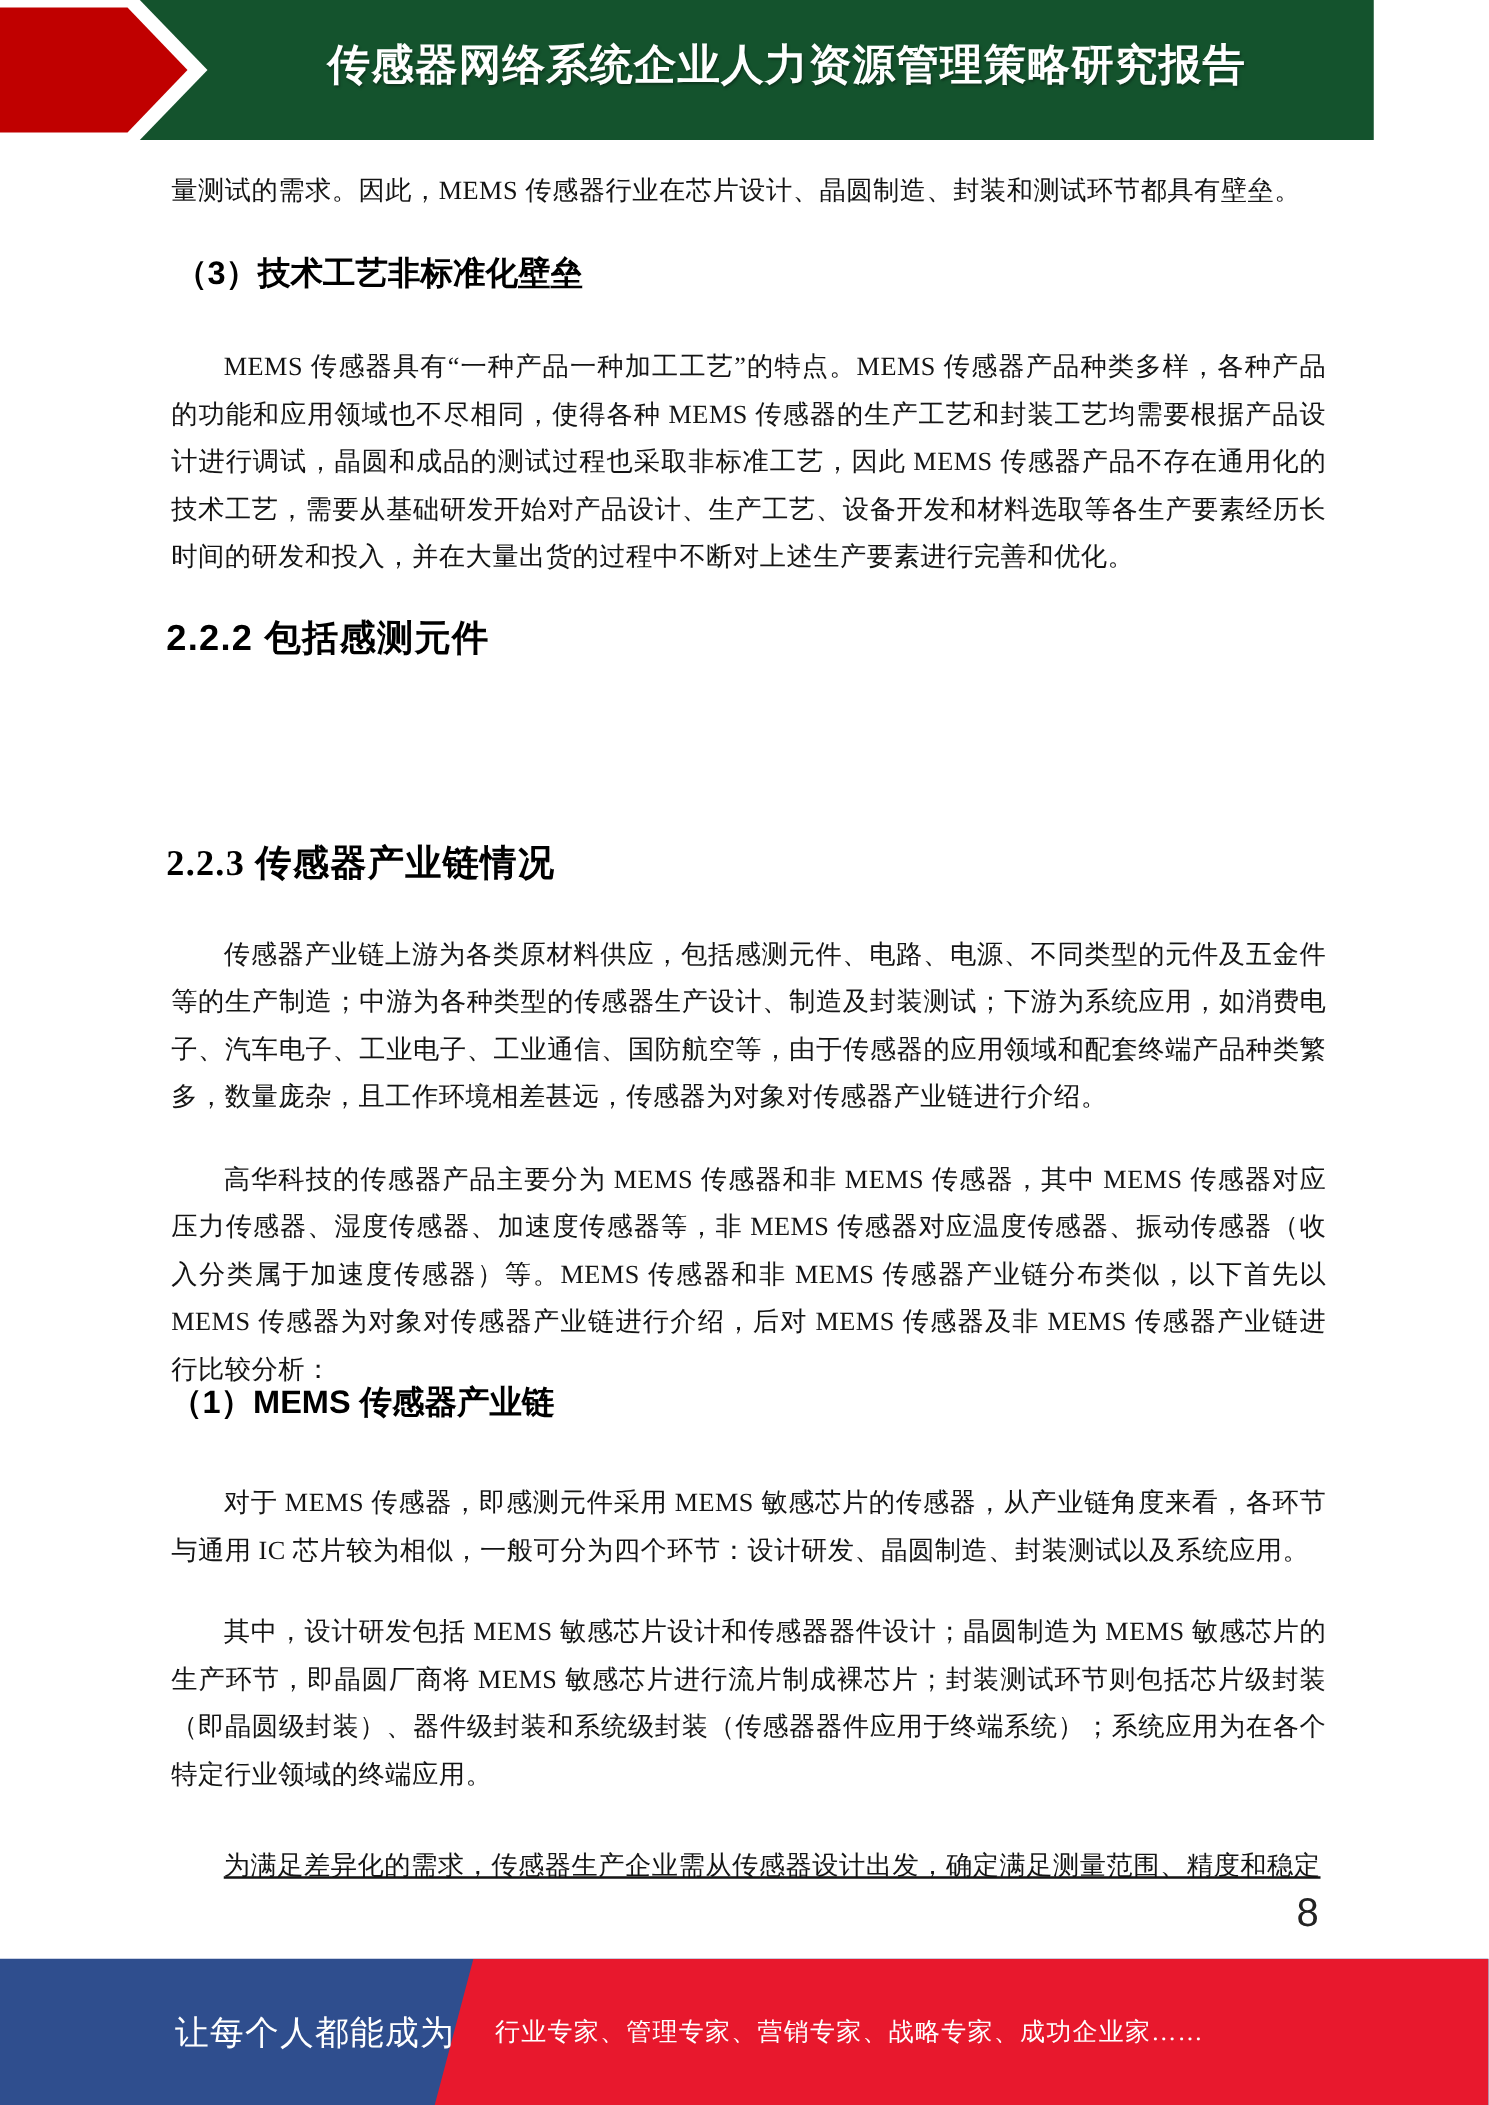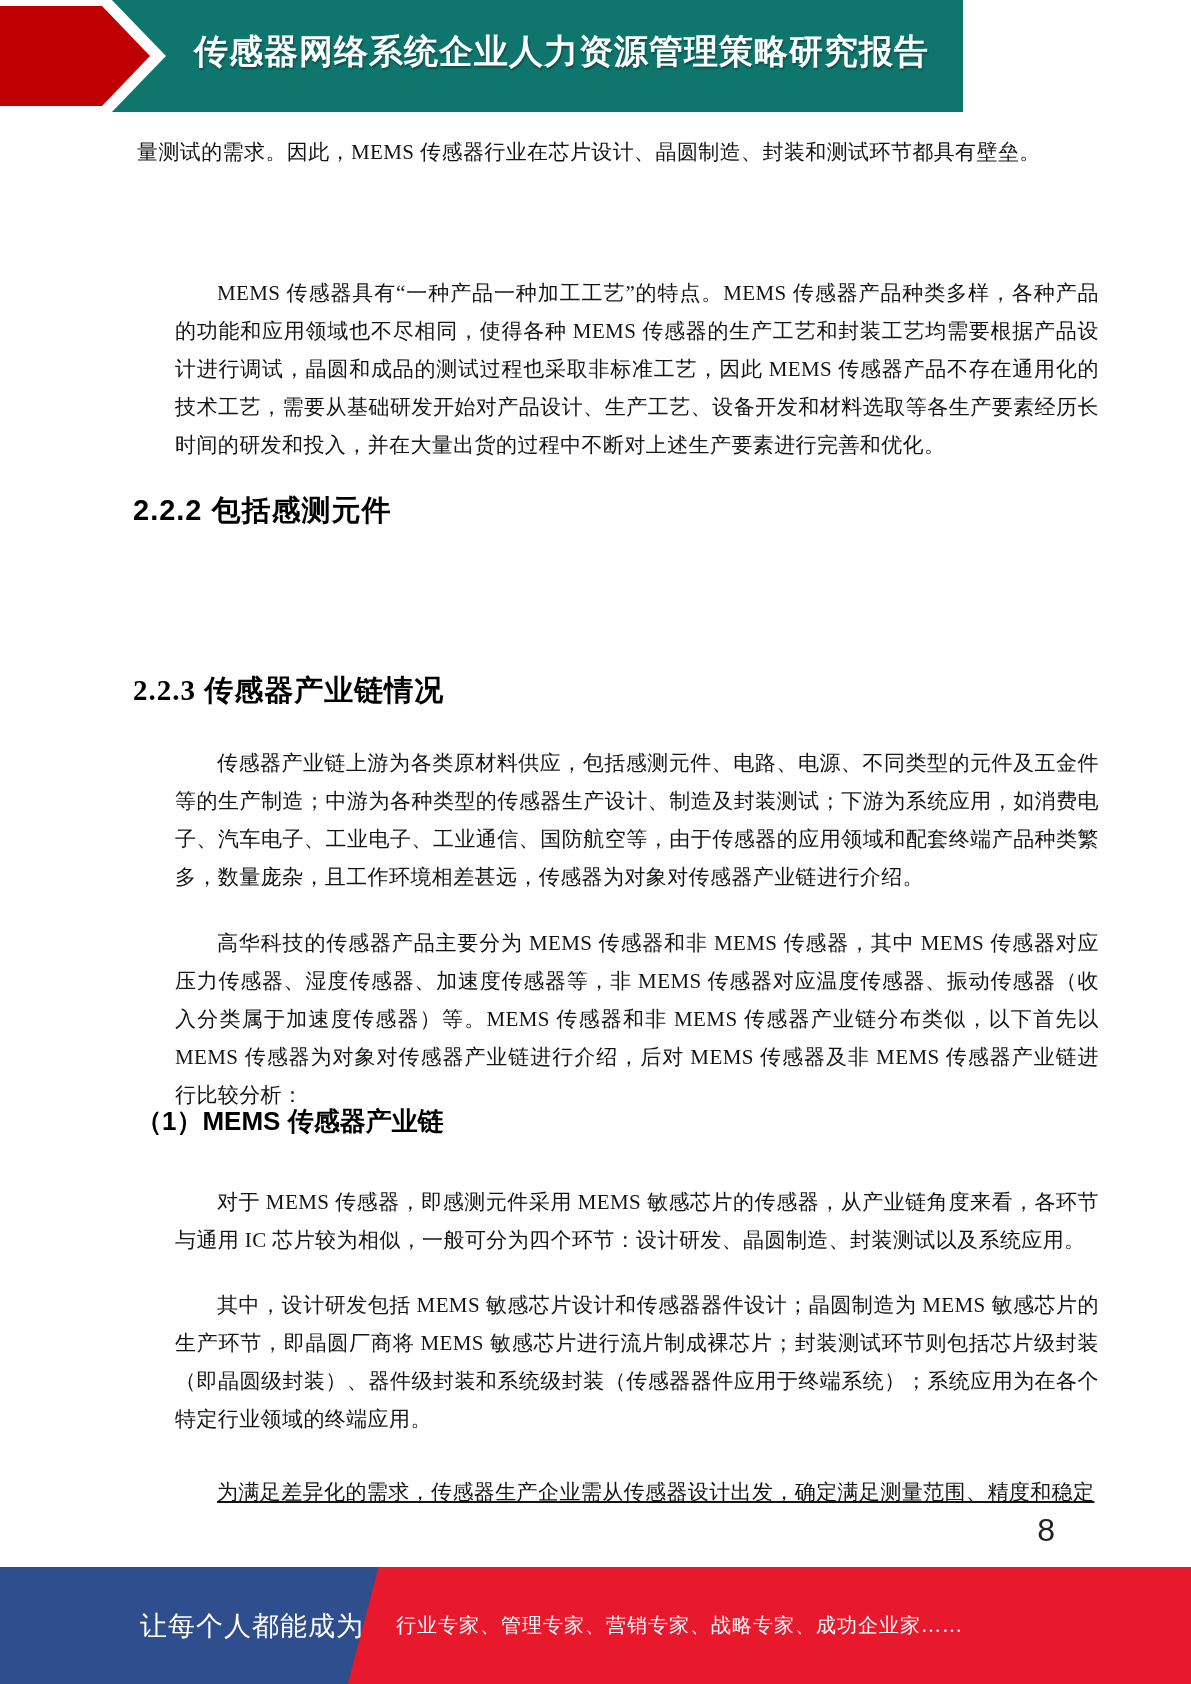--- a/index.html
+++ b/index.html
@@ -11,22 +11,22 @@
     background: #ffffff;
     overflow: hidden;
     font-family: "Liberation Serif", "DejaVu Serif", serif;
     color: #141414;
   }
 
   
   .banner {
     position: absolute;
     top: 0; left: 0;
-    width: 963px; height: 112px;
-    background: #0f766e;
+    width: 1099px; height: 112px;
+    background: #14532d;
   }
   .banner-arrow {
     position: absolute;
     top: 0; left: 0;
     width: 170px; height: 112px;
   }
   .banner-title {
     position: absolute;
     top: 0; left: 170px; right: 10px; height: 104px;
     display: flex;
@@ -44,21 +44,21 @@
   
   .tblock {
     position: absolute;
     left: 137px;
     width: 924px;
     font-size: 21px;
     line-height: 38px;
     text-align: justify;
     letter-spacing: 0.4px;
   }
-  .indent { text-indent: 2em; margin-left: 38px; }
+  .indent { text-indent: 2em; }
   .h-sub {
     position: absolute;
     left: 140px;
     font-family: "Liberation Sans", "DejaVu Sans", sans-serif;
     font-weight: 700;
     font-size: 26px;
     color: #000000;
     white-space: nowrap;
   }
   .h-sec {
@@ -124,20 +124,21 @@
   <div class="banner">
     <svg class="banner-arrow" viewBox="0 0 170 112" xmlns="http://www.w3.org/2000/svg">
       <polygon points="0,-4 108,-4 166,56 108,116 0,116" fill="#ffffff"></polygon>
       <polygon points="0,6 102,6 150,56 102,106 0,106" fill="#c00000"></polygon>
     </svg>
     <div class="banner-title">传感器网络系统企业人力资源管理策略研究报告</div>
   </div>
 
   <div class="tblock" style="top:133px;">量测试的需求。因此，MEMS 传感器行业在芯片设计、晶圆制造、封装和测试环节都具有壁垒。</div>
 
+  <div class="h-sub" style="top:201px;">（3）技术工艺非标准化壁垒</div>
 
   <div class="tblock indent" style="top:274px;">MEMS 传感器具有“一种产品一种加工工艺”的特点。MEMS 传感器产品种类多样，各种产品的功能和应用领域也不尽相同，使得各种 MEMS 传感器的生产工艺和封装工艺均需要根据产品设计进行调试，晶圆和成品的测试过程也采取非标准工艺，因此 MEMS 传感器产品不存在通用化的技术工艺，需要从基础研发开始对产品设计、生产工艺、设备开发和材料选取等各生产要素经历长时间的研发和投入，并在大量出货的过程中不断对上述生产要素进行完善和优化。</div>
 
   <div class="h-sec" style="top:491px;">2.2.2 包括感测元件</div>
 
 
   <div class="h-sec" style="top:671px;font-family:Liberation Serif, serif;">2.2.3 传感器产业链情况</div>
 
   <div class="tblock indent" style="top:744px;">传感器产业链上游为各类原材料供应，包括感测元件、电路、电源、不同类型的元件及五金件等的生产制造；中游为各种类型的传感器生产设计、制造及封装测试；下游为系统应用，如消费电子、汽车电子、工业电子、工业通信、国防航空等，由于传感器的应用领域和配套终端产品种类繁多，数量庞杂，且工作环境相差甚远，传感器为对象对传感器产业链进行介绍。</div>
 

